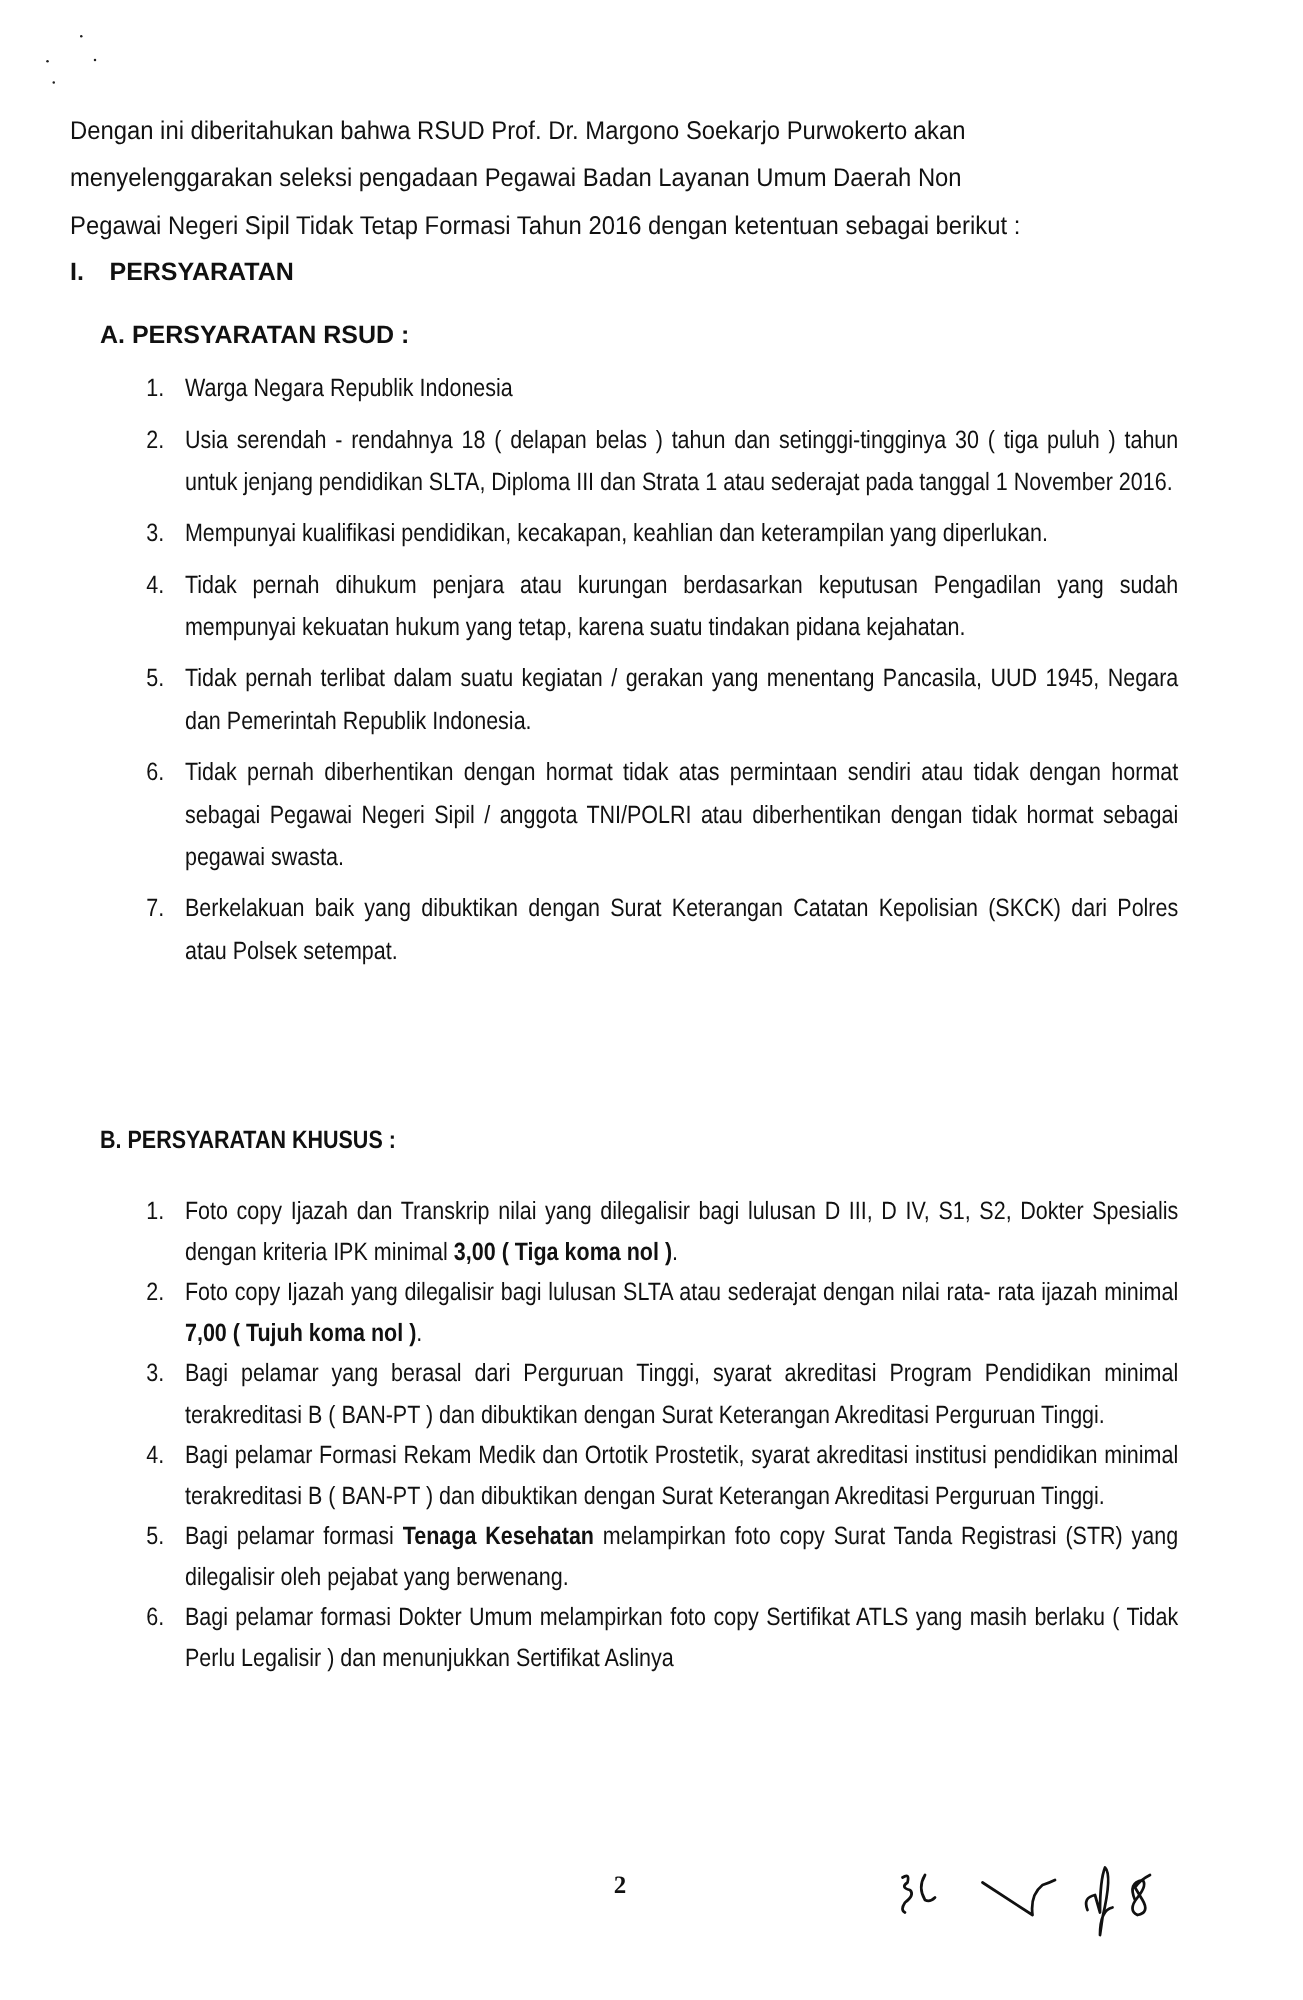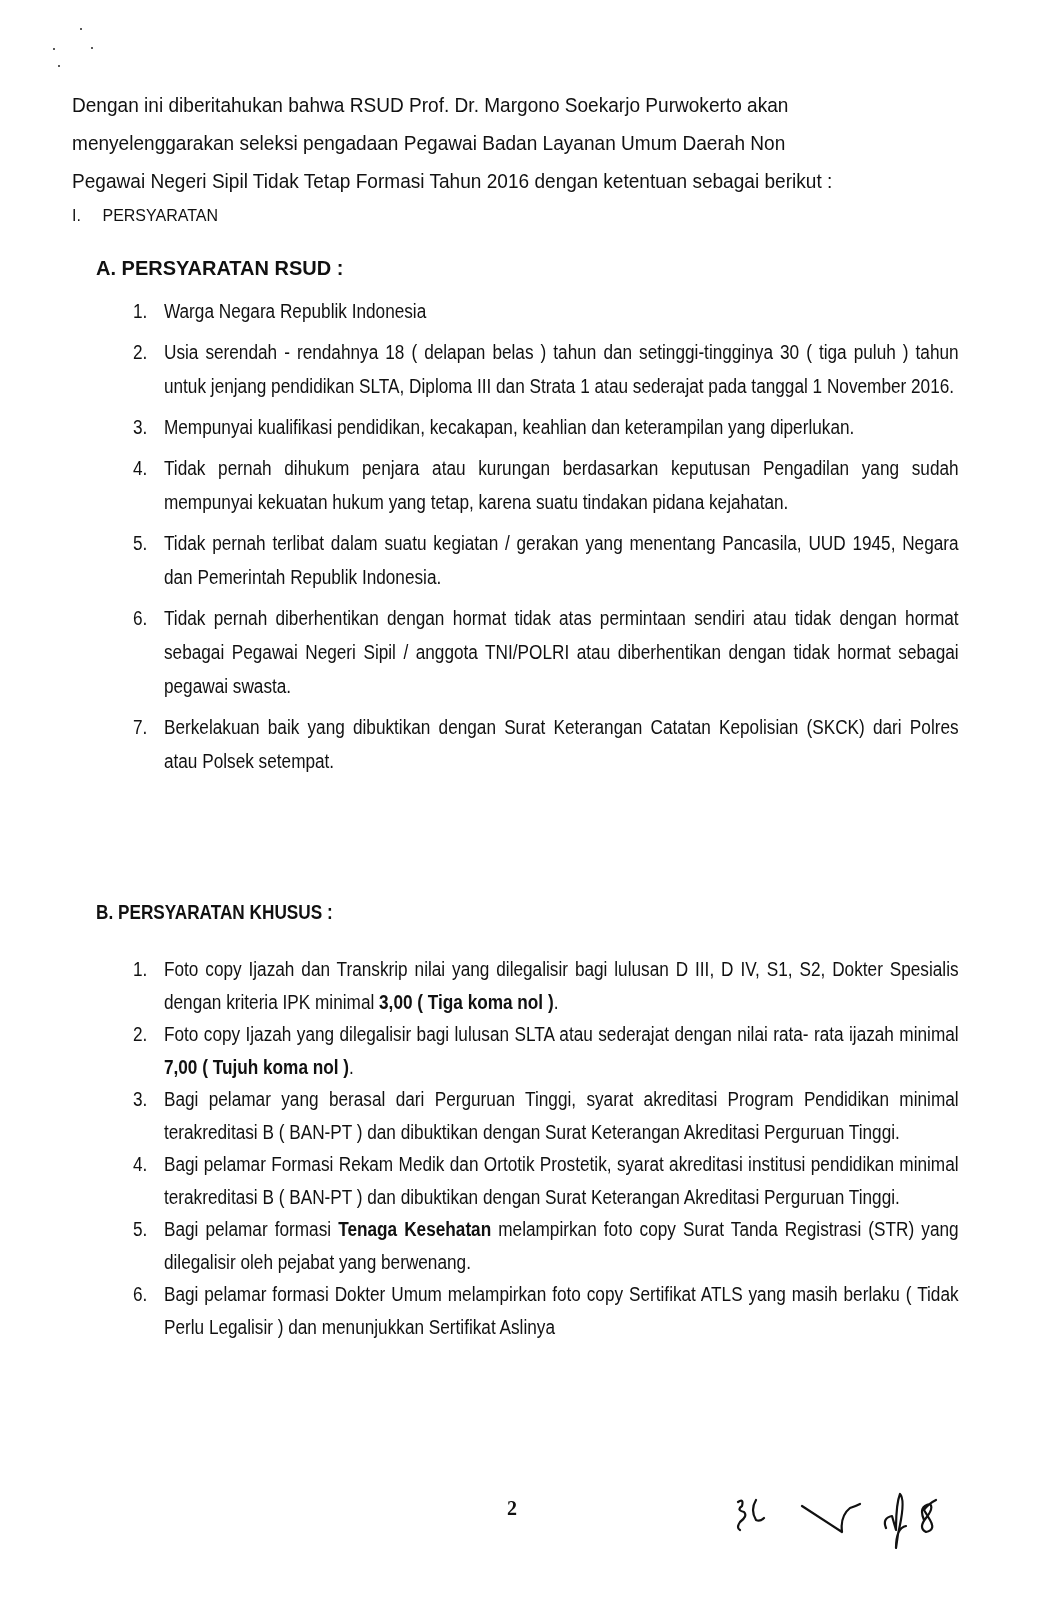--- a/index.html
+++ b/index.html
@@ -1,29 +1,29 @@
 <!DOCTYPE html>
 <html><head>
 <meta charset="utf-8">
 <style>
   html, body { margin: 0; padding: 0; background: #ffffff; }
   body {
     width: 1042px; height: 1600px; position: relative; overflow: hidden;
     font-family: "Liberation Sans", sans-serif; color: #111111;
   }
-  .page { position: absolute; left: 16px; top: 0; width: 840px; height: 1600px; }
+  .page { position: absolute; left: 0; top: 0; width: 840px; height: 1600px; }
   .speck { position: absolute; width: 2px; height: 2px; background: #222; border-radius: 1px; }
   .intro {
     position: absolute; left: 56px; top: 86px; width: 886px;
     font-size: 20.5px; line-height: 38px; text-align: justify;
     transform: scaleX(0.93); transform-origin: left top;
     width: 952px;
   }
   .intro p { margin: 0; text-align-last: left; }
-  .h1 { position: absolute; left: 56px; top: 207px; font-size: 16px; font-weight: normal; }
+  .h1 { position: absolute; left: 56px; top: 207px; font-size: 20px; font-weight: bold; }
   .h1 .num { display: inline-block; width: 26px; }
   .h2 { position: absolute; left: 80px; font-size: 20px; font-weight: bold; }
   .list { position: absolute; left: 117px; width: 826px; margin: 0; padding: 0; list-style: none; }
   .list li { position: relative; padding-left: 36px; font-size: 20px; text-align: justify; }
   .list li .n { position: absolute; left: 0; top: 0; }
   .narrow { transform: scaleX(0.86); transform-origin: left top; width: 960px; }
   .umum li { line-height: 34px; margin-bottom: 7px; }
   .khusus { left: 117px; }
   .khusus li { line-height: 32.5px; margin-bottom: 0px; }
   b { font-weight: bold; }

